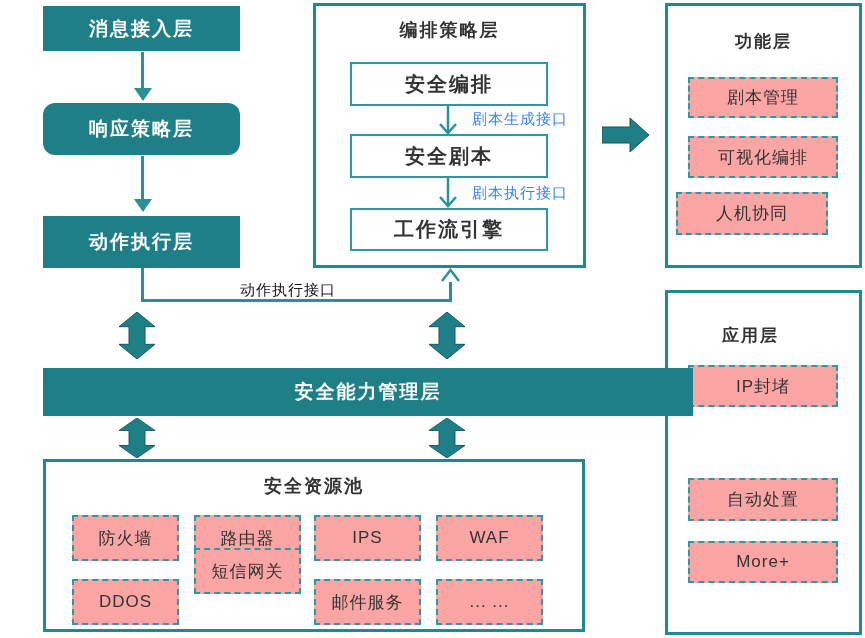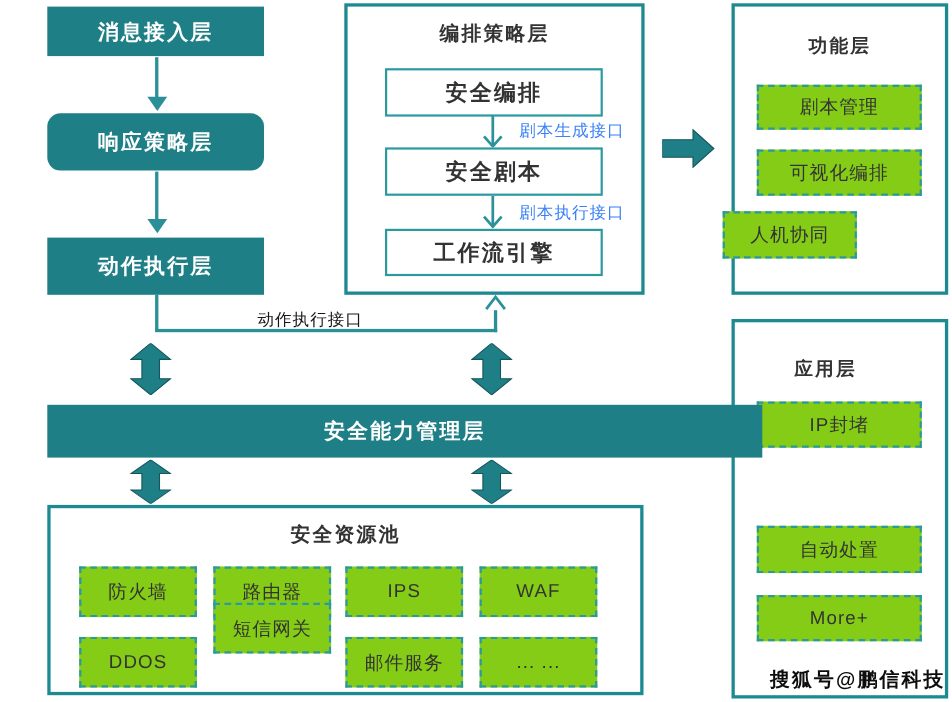--- a/index.html
+++ b/index.html
@@ -16,21 +16,21 @@
   
   .outline-box{position:absolute;background:#ffffff;border:3px solid #1d8a91;box-sizing:border-box;}
   
   .inner-box{
     position:absolute;background:#ffffff;border:2px solid #2b9aa0;box-sizing:border-box;
     display:flex;align-items:center;justify-content:center;
     font-weight:700;font-size:20px;color:#333333;letter-spacing:2px;
   }
   
   .dashed-box{
-    position:absolute;background:#84cc16;border:2px dashed #2b9aa0;box-sizing:border-box;
+    position:absolute;background:#fca5a5;border:2px dashed #2b9aa0;box-sizing:border-box;
     display:flex;align-items:center;justify-content:center;
     font-size:17px;color:#333333;letter-spacing:1px;
   }
   .box-title{position:absolute;text-align:center;font-weight:700;color:#333333;letter-spacing:2px;}
   .iface-label{position:absolute;font-size:15px;color:#3b82f6;letter-spacing:1px;white-space:nowrap;}
   .conn{position:absolute;background:#2a8f96;}
   .tri-down{
     position:absolute;width:0;height:0;
     border-left:9px solid transparent;border-right:9px solid transparent;
     border-top:13px solid #2a8f96;
@@ -90,35 +90,35 @@
   <div class="inner-box" style="left:350px;top:208px;width:198px;height:43px;">
     <span>工作流引擎</span>
   </div>
 
   <div class="conn" style="left:141px;top:268px;width:3px;height:33px;"></div>
   <div class="conn" style="left:141px;top:299px;width:311px;height:3px;"></div>
   <div class="conn" style="left:449px;top:282px;width:3px;height:20px;"></div>
   <svg class="svg-abs" style="left:440px;top:268px;" width="21" height="15" viewBox="0 0 21 15">
     <polyline points="2,13 10.5,2 19,13" fill="none" stroke="#2a9298" stroke-width="2.5"></polyline>
   </svg>
-  <div class="iface-label" style="left:234px;top:281px;width:108px;text-align:left;color:#161616;">动作执行接口</div>
+  <div class="iface-label" style="left:234px;top:281px;width:108px;text-align:center;color:#161616;">动作执行接口</div>
 
   <svg class="svg-abs" style="left:602px;top:117px;" width="48" height="36" viewBox="0 0 48 36">
     <path d="M0 10 L28 10 L28 1 L47 18 L28 35 L28 26 L0 26 Z" fill="#1f7f86" stroke="#14565c" stroke-width="1"></path>
   </svg>
 
   <div class="outline-box" style="left:665px;top:3px;width:197px;height:265px;"></div>
   <div class="box-title" style="left:665px;top:30px;width:197px;font-size:17px;">功能层</div>
   <div class="dashed-box" style="left:688px;top:77px;width:150px;height:41px;">
     <span>剧本管理</span>
   </div>
   <div class="dashed-box" style="left:688px;top:136px;width:150px;height:42px;">
     <span>可视化编排</span>
   </div>
-  <div class="dashed-box" style="left:657px;top:192px;width:122px;height:43px;">
+  <div class="dashed-box" style="left:676px;top:192px;width:152px;height:43px;">
     <span>人机协同</span>
   </div>
 
   <div class="outline-box" style="left:665px;top:290px;width:197px;height:345px;"></div>
   <div class="box-title" style="left:652px;top:324px;width:197px;font-size:17px;">应用层</div>
   <div class="dashed-box" style="left:688px;top:365px;width:150px;height:42px;">
     <span>IP封堵</span>
   </div>
   <div class="dashed-box" style="left:688px;top:478px;width:150px;height:43px;justify-content:center;">
     <span>自动处置</span>
@@ -166,15 +166,14 @@
   <div class="dashed-box" style="left:194px;top:548px;width:107px;height:46px;">
     <span>短信网关</span>
   </div>
   <div class="dashed-box" style="left:314px;top:579px;width:107px;height:46px;">
     <span>邮件服务</span>
   </div>
   <div class="dashed-box" style="left:436px;top:579px;width:107px;height:46px;">
     <span>... ...</span>
   </div>
 
-  <div class="watermark" style="left:700px;top:606px;">搜狐号@鹏信科技</div>
 
 </div>
 
 </body></html>

